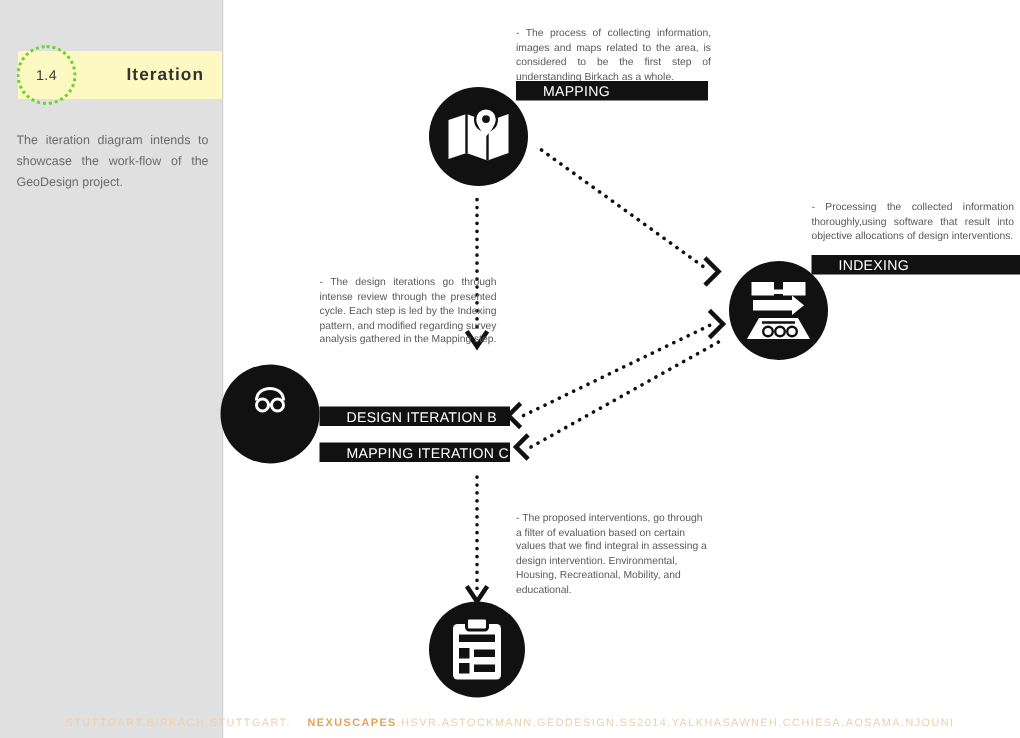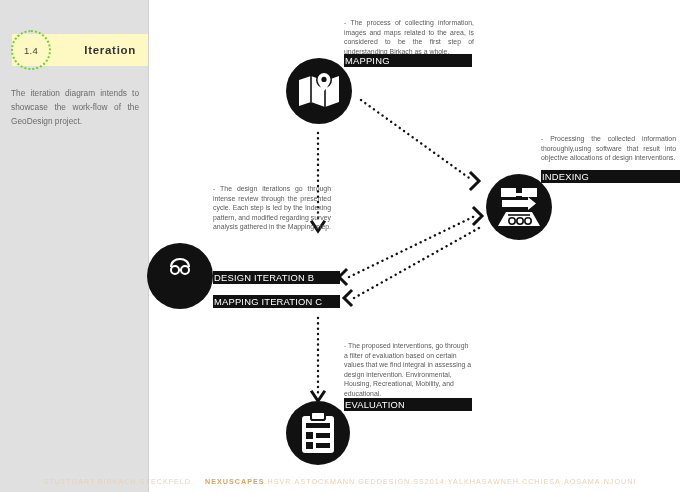--- a/index.html
+++ b/index.html
@@ -109,21 +109,21 @@
     position: absolute;
     background: #111111;
     height: 13px;
     display: flex;
     align-items: center;
   }
   .label-bar span {
     color: #ffffff;
     font-size: 9.4px;
     letter-spacing: 0.2px;
-    padding-left: 1px;
+    padding-left: 18px;
     white-space: nowrap;
   }
 
   
   .footer {
     position: absolute;
     left: 0; bottom: 6px;
     width: 680px;
     text-align: center;
     font-size: 7.2px;
@@ -232,23 +232,20 @@
         <rect x="2" y="5" width="32" height="37" rx="3" fill="#ffffff"></rect>
         <rect x="11" y="1" width="14" height="8" rx="1.8" fill="#ffffff" stroke="#111111" stroke-width="2"></rect>
         <rect x="6" y="12" width="24" height="5" fill="#111111"></rect>
         <rect x="6" y="21" width="7" height="7" fill="#111111"></rect>
         <rect x="16" y="22" width="14" height="5" fill="#111111"></rect>
         <rect x="6" y="31" width="7" height="7" fill="#111111"></rect>
         <rect x="16" y="32" width="14" height="5" fill="#111111"></rect>
       </svg>
     </div>
     <div class="blurb" style="left:195px; top:341px; width:128px;">- The proposed interventions, go through a filter of evaluation based on certain values that we find integral in assessing a design intervention. Environmental, Housing, Recreational, Mobility, and educational.</div>
-    <div class="label-bar" style="left:195px; top:398px; width:128px;">
-      <span>EVALUATION</span>
-    </div>
 
   </div>
 
   <div class="footer">
-    <span>STUTTGART.BIRKACH.STECKFELD.</span><span class="hl">NEXUSCAPES</span><span>.HSVR.ASTOCKMANN.GEDDESIGN.SS2014.YALKHASAWNEH.CCHIESA.AOSAMA.NJOUNI</span>
+    <span>STUTTGART.BIRKACH.STUTTGART.</span><span class="hl">NEXUSCAPES</span><span>.HSVR.ASTOCKMANN.GEDDESIGN.SS2014.YALKHASAWNEH.CCHIESA.AOSAMA.NJOUNI</span>
   </div>
 
 </div>
 
 </body></html>

